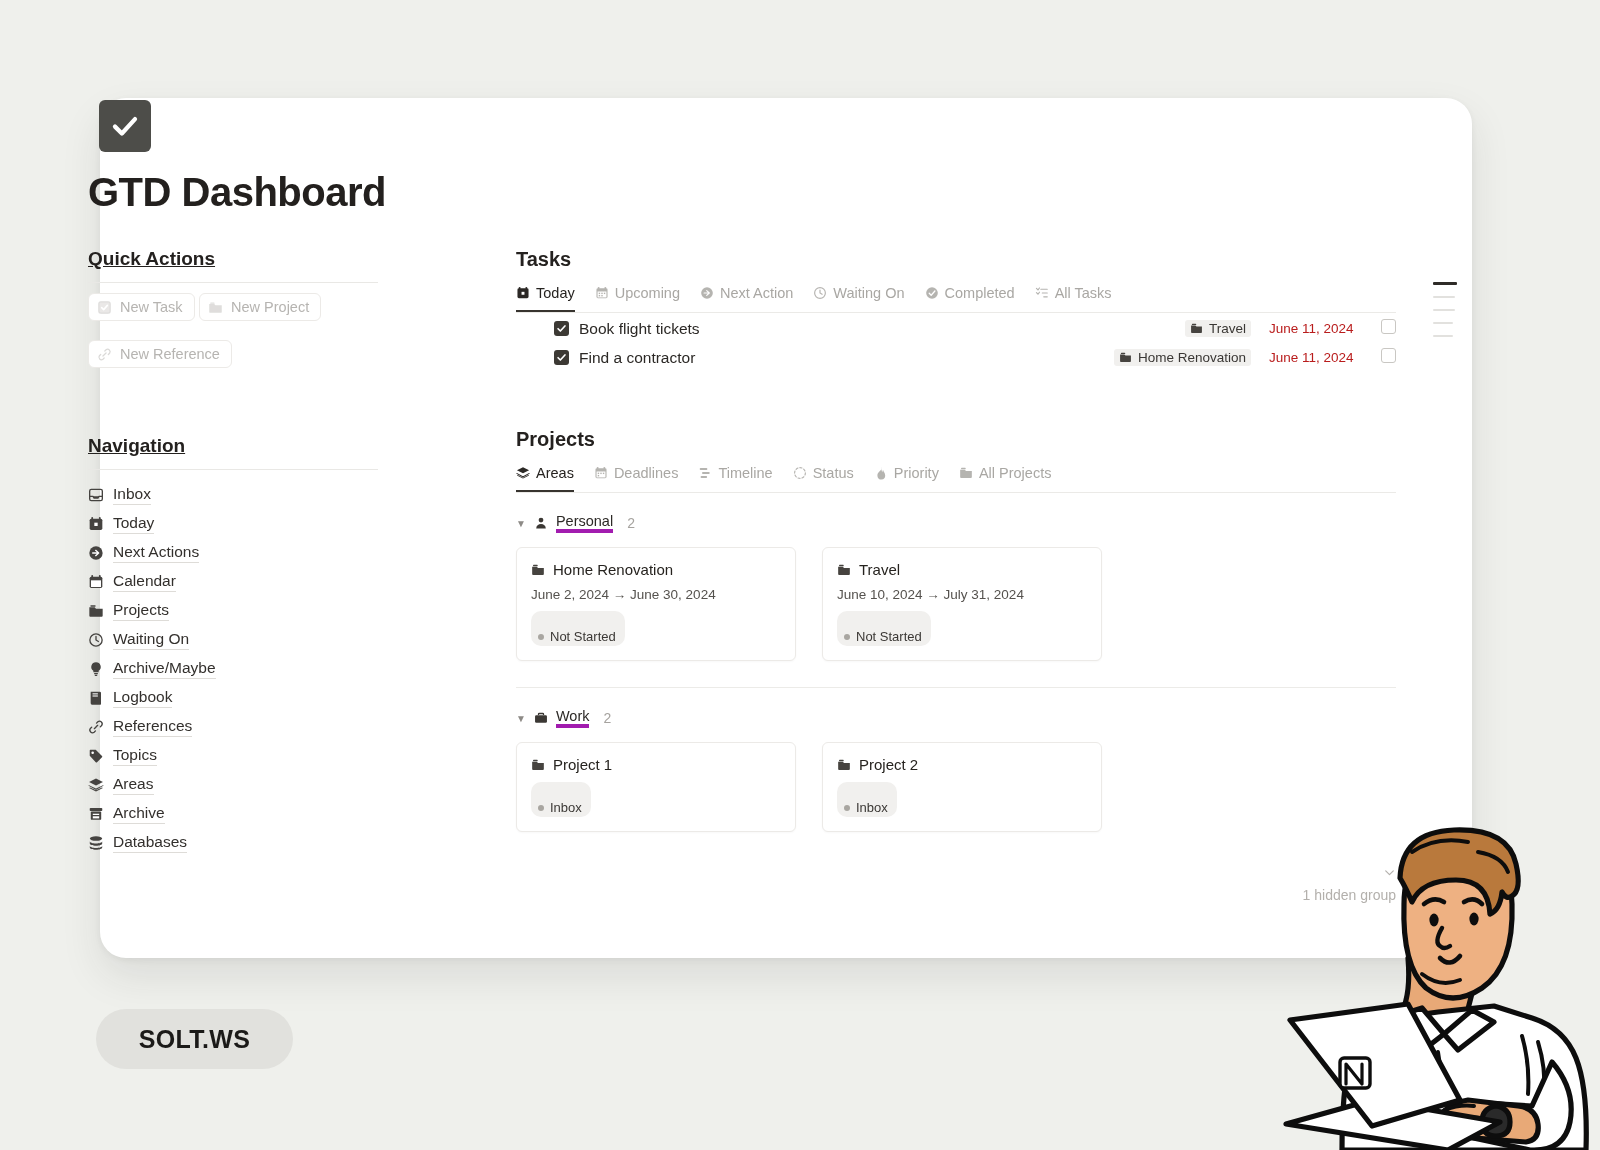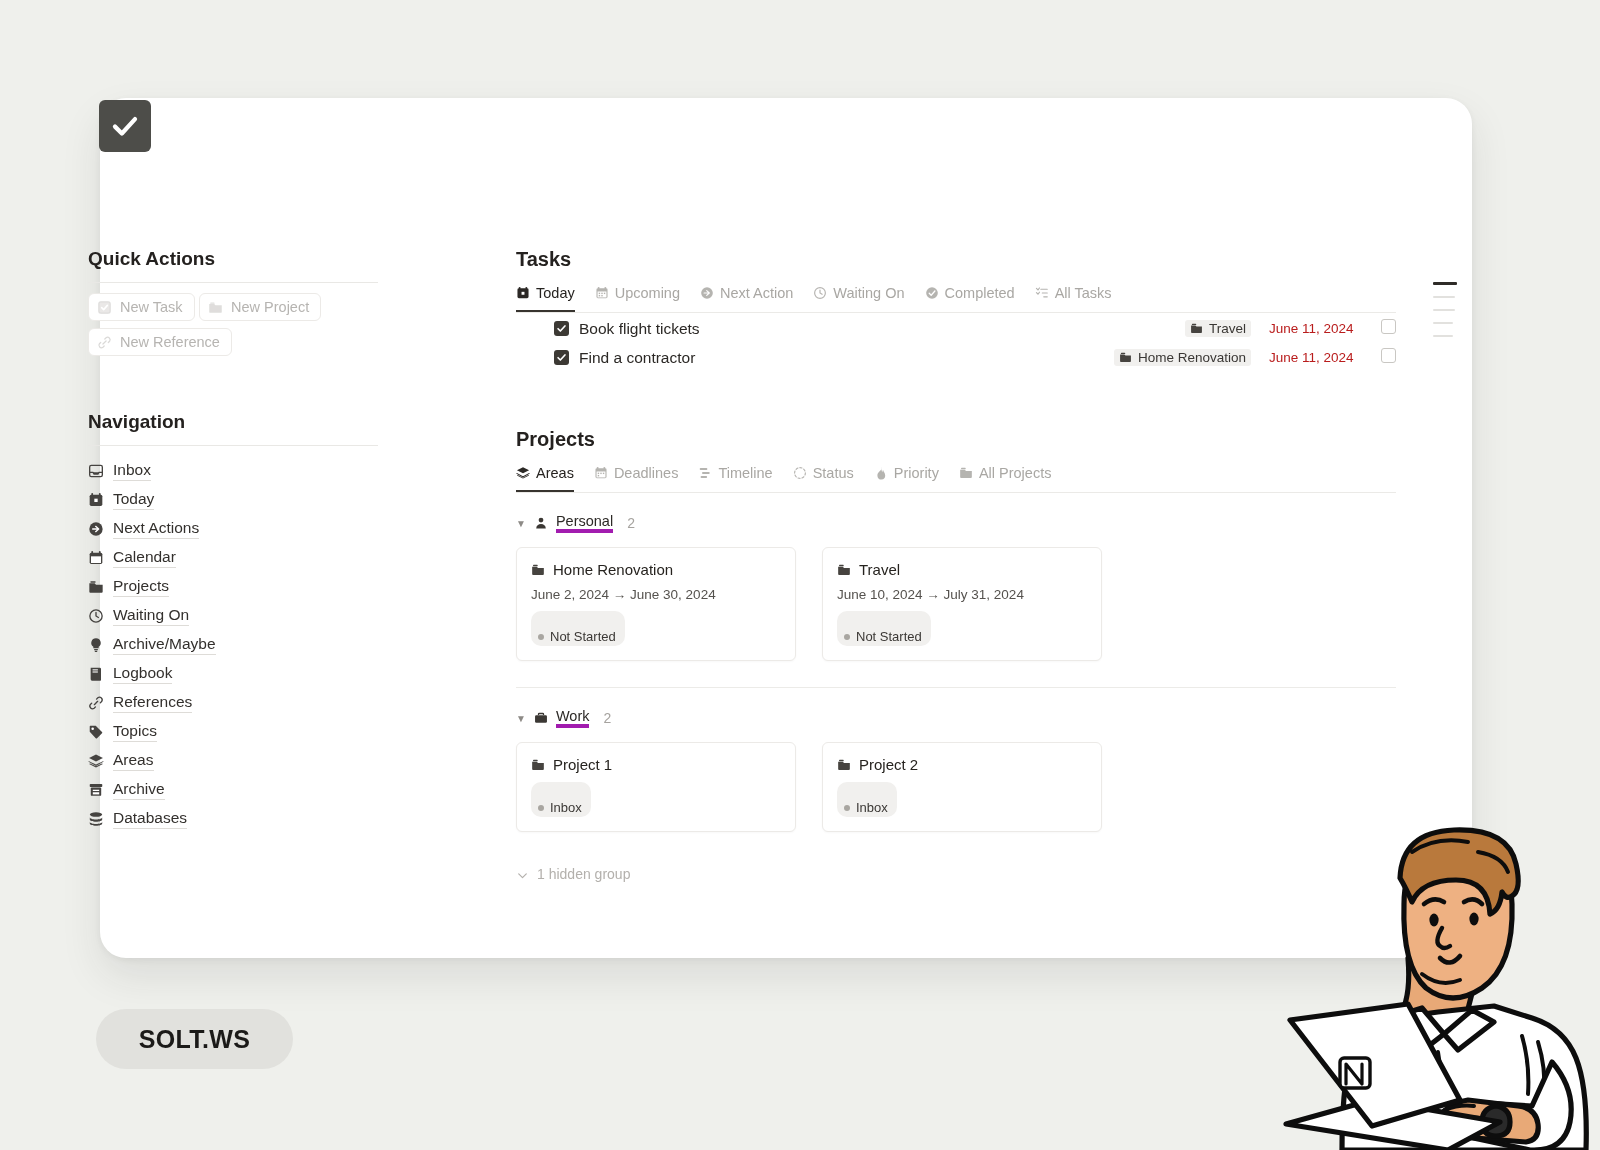--- a/index.html
+++ b/index.html
@@ -32,27 +32,28 @@
   #page-title {
     position: absolute; left: 88px; top: 170px;
     font-size: 40px; font-weight: 700; color: #23201e; letter-spacing: -.5px;
   }
 
   
   #left-col { position: absolute; left: 88px; top: 248px; width: 290px; }
   .col-head {
     font-size: 19px; font-weight: 700; color: #24211f;
     padding-bottom: 12px;
+    text-decoration: underline;
   }
   .col-rule { height: 1px; background: #e9e8e5; margin-bottom: 10px; }
 
   .qa-btn {
     display: inline-flex; align-items: center; gap: 8px;
     border: 1px solid #eceae7; border-radius: 6px;
-    padding: 5px 11px 5px 8px; margin-bottom: 7px;
+    padding: 5px 11px 5px 8px; margin-bottom: 19px;
     color: #b6b4b1; font-size: 14.5px; background: #fff;
   }
   .qa-btn .gi { opacity: .55; display: inline-flex; }
 
   #nav-head { margin-top: 48px; }
   .nav-item {
     display: flex; align-items: center; gap: 9px;
     height: 29px; color: #33302d; font-size: 15.5px;
   }
   .nav-item .nav-label { border-bottom: 1px solid #dedcd8; line-height: 1.25; }
@@ -118,21 +119,21 @@
   .proj-dates { font-size: 13.5px; color: #55524e; margin-bottom: 9px; }
   .pill {
     display: inline-flex; align-items: center; gap: 6px;
     background: #f1f0ee; border-radius: 10px; padding: 18px 9px 2px 7px;
     font-size: 13px; color: #3b3835;
   }
   .pill .dot { width: 6px; height: 6px; border-radius: 50%; background: #a9a6a1; display: inline-block; }
   .group-sep { height: 1px; background: #ecebe8; margin-top: 26px; }
   .hidden-group {
     display: flex; align-items: flex-end; gap: 8px;
-    margin-top: 34px; font-size: 14px; color: #b3b0ac;
+    margin-top: 34px; font-size: 14px; color: #b3b0ac; flex-direction: column;
   }
 
   
   #toc { position: absolute; left: 1433px; top: 282px; width: 24px; }
   #toc .line { height: 2px; border-radius: 1px; background: #e2e1de; margin-bottom: 11px; }
   #toc .line.active { background: #2e2b27; height: 3px; }
 
   
   #brand {
     position: absolute; left: 96px; top: 1009px;
@@ -150,20 +151,21 @@
 <div id="stage">
 
   <div id="app-card"></div>
 
   <div id="page-icon">
     <svg viewBox="0 0 24 24" fill="none" stroke="#ffffff" stroke-width="3.4" stroke-linecap="round" stroke-linejoin="round">
       <polyline points="4,12.5 9.5,18 20,6.5"></polyline>
     </svg>
   </div>
 
+  <div id="page-title">GTD Dashboard</div>
 
   <div id="left-col">
 
     <div class="col-head">Quick Actions</div>
     <div class="col-rule"></div>
 
     <div>
       <div class="qa-btn">
         <span class="gi">
           <svg width="15" height="15" viewBox="0 0 24 24" fill="none" stroke="#b0aeab" stroke-width="2">

